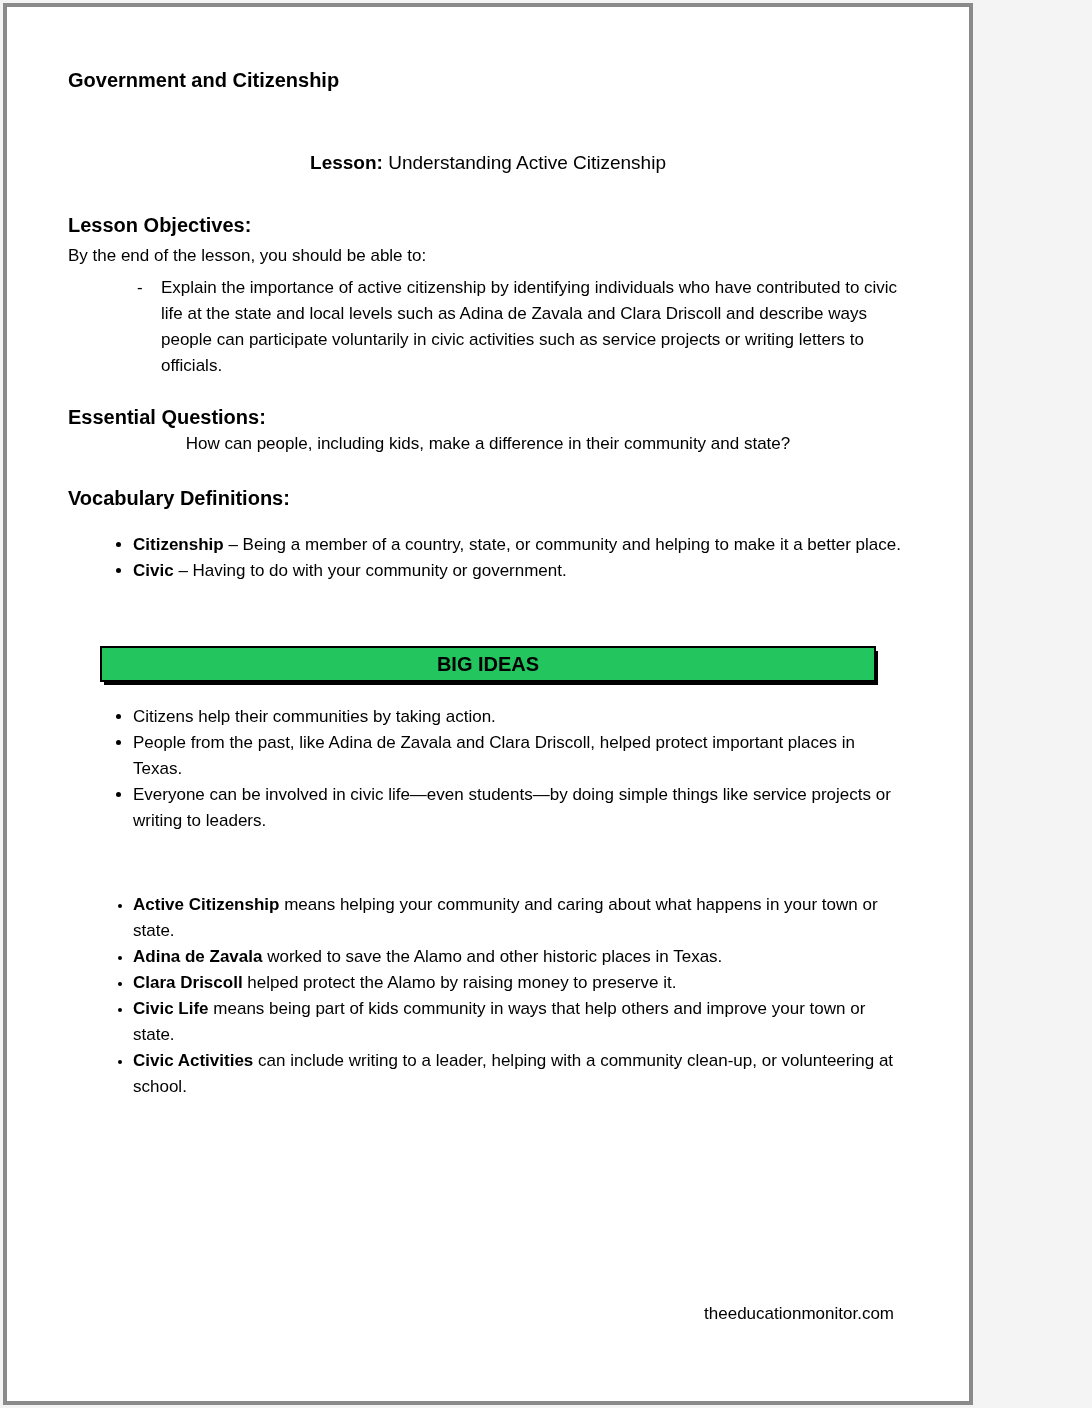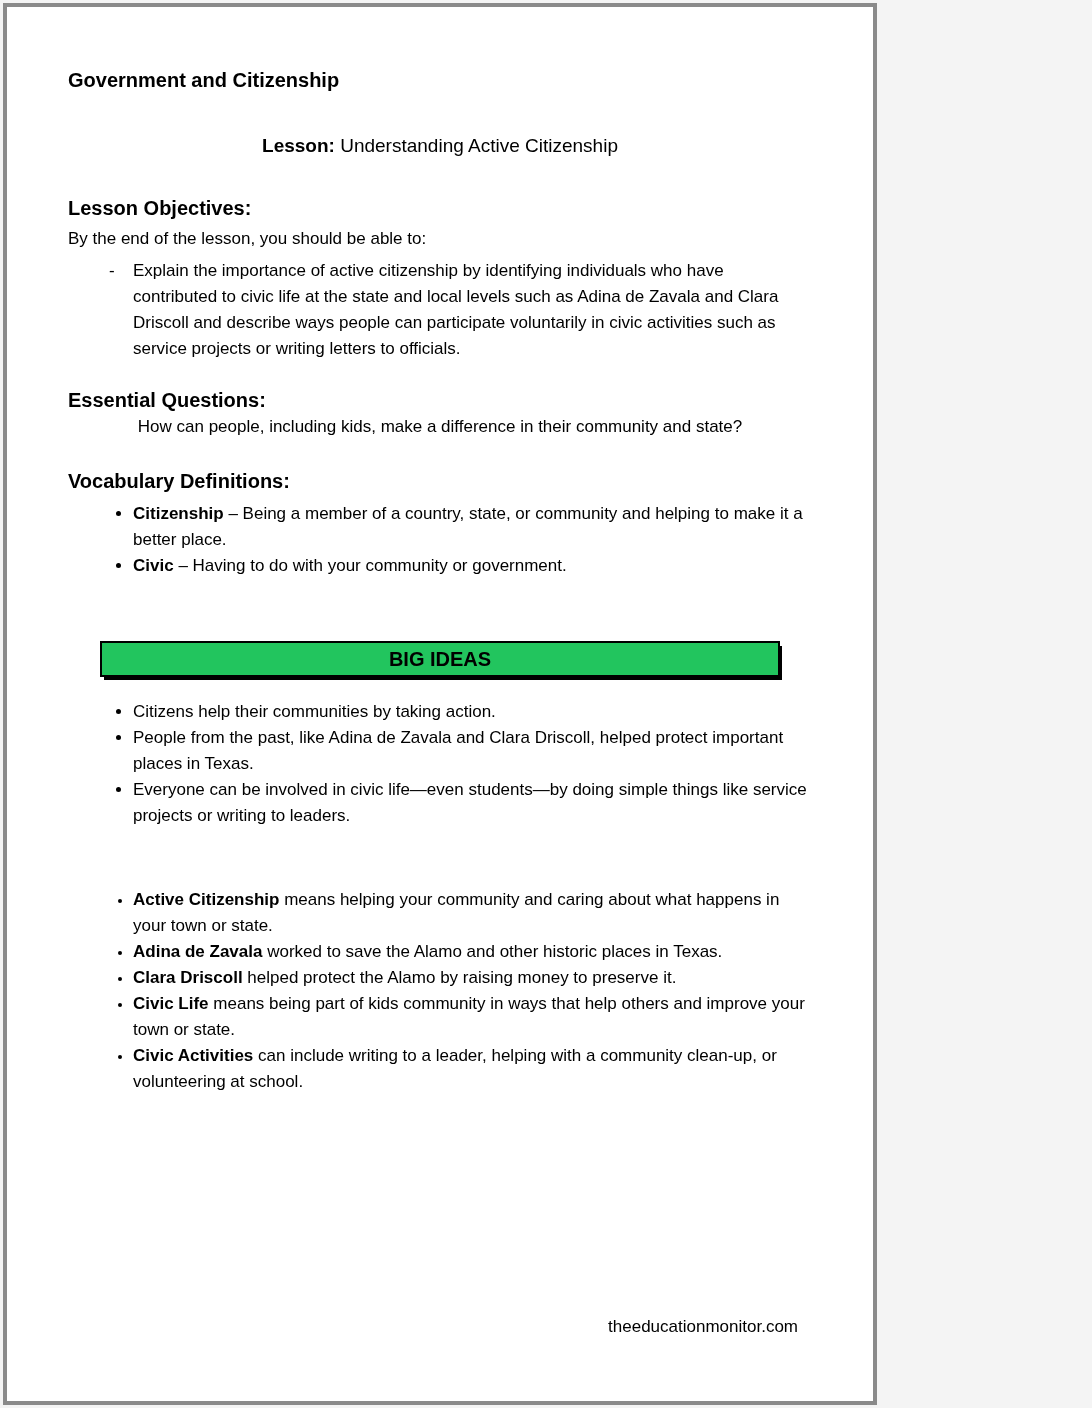--- a/index.html
+++ b/index.html
@@ -5,70 +5,70 @@
   * { box-sizing: border-box; }
   html, body {
     margin: 0; padding: 0;
     width: 1092px; height: 1408px;
     background: #f4f4f4;
     font-family: "Liberation Sans", sans-serif;
     color: #000;
   }
   .page {
     position: relative;
-    width: 874px; height: 1402px;
+    width: 970px; height: 1402px;
     margin: 3px;
     border: 4px solid #8a8a8a;
     background: #ffffff;
     overflow: hidden;
   }
   .content { padding: 0 61px; }
 
   h1, h2 { font-size: 20px; line-height: 27px; margin: 0; font-weight: bold; }
   h1 { margin-top: 60px; }
   p, li { font-size: 17px; line-height: 26px; }
 
-  .lesson-line { margin: 39px 0 0 0; text-align: center; font-size: 19px; }
+  .lesson-line { margin: 56px 0 0 0; text-align: center; font-size: 19px; }
   .lesson-line strong { font-weight: bold; }
 
   .objectives-heading { margin-top: 36px; }
   .objectives-intro { margin: 4px 0 0 0; }
 
   ul.dash-list { list-style: none; margin: 6px 0 0 0; padding: 0 4px 0 65px; }
-  ul.dash-list li { position: relative; }
+  ul.dash-list li { position: relative; margin-left: 28px; }
   ul.dash-list li::before { content: "-"; position: absolute; left: -24px; }
 
   .eq-heading { margin-top: 25px; }
   .question { margin: 0; text-align: center; }
 
   .vocab-heading { margin-top: 28px; }
 
   ul.bullet-list { list-style: disc; margin: 0; padding: 0 4px 0 65px; }
   ul.bullet-list li { padding-left: 0; }
-  ul.vocab { margin-top: 6px; }
+  ul.vocab { margin-top: 20px; }
   ul.big-ideas { margin-top: 22px; }
   ul.concepts { margin-top: 58px; }
   ul.concepts li::marker { font-size: 14px; }
 
   .banner {
     margin: 62px 32px 0 32px;
     border: 2px solid #000;
     background: #22c55e;
     text-align: center;
     font-weight: bold;
     font-size: 20px;
     line-height: 24px;
     padding: 4px 0;
     box-shadow: 3px 4px 0 -1px #000;
   }
   .banner.key-concepts { margin-top: 38px; }
 
   .footer {
     position: absolute;
-    right: 75px; bottom: 64px;
+    right: 75px; bottom: 77px;
     font-size: 17px;
     text-align: right;
   }
 </style>
 </head>
 <body>
 
 <div class="page">
   <div class="content">
 

